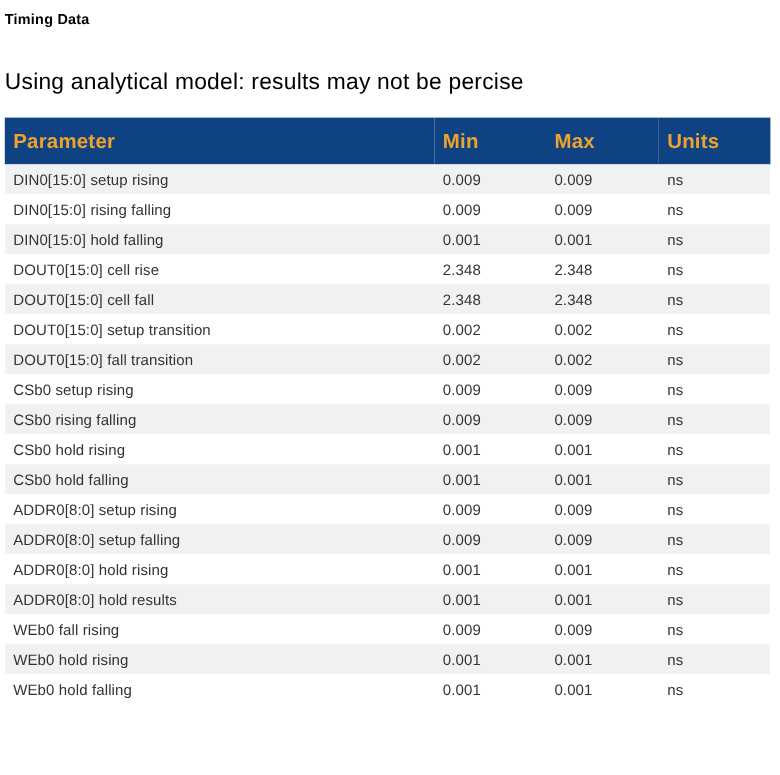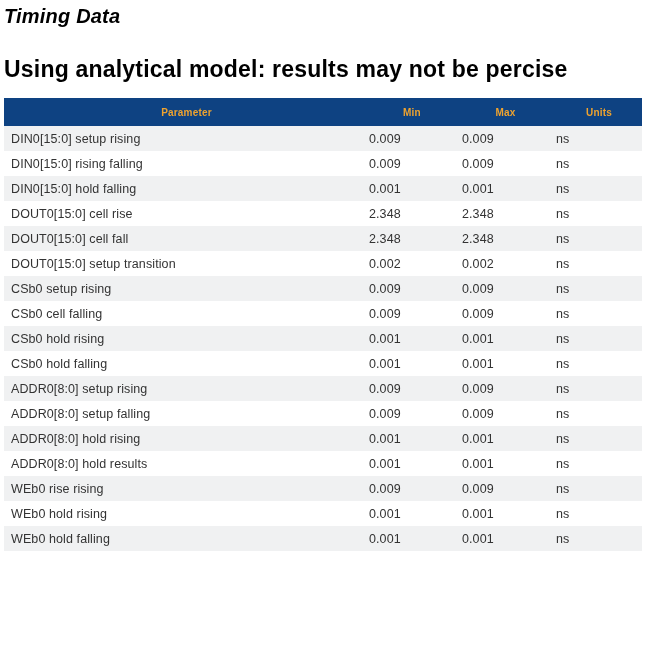--- a/index.html
+++ b/index.html
@@ -18,48 +18,47 @@
   }
   body {
     font-family: "Liberation Sans", "DejaVu Sans", sans-serif;
     min-height: 646px;
   }
   .page {
     padding: 6px 8px 0 4px;
   }
   .page-title {
     margin: 0;
-    font-size: 20px;
+    font-size: 12px;
     font-weight: bold;
     line-height: 20px;
     color: var(--title-text);
     letter-spacing: 0.2px;
-    font-style: italic;
   }
   .page-subtitle {
     margin: 31px 0 0 0;
-    font-size: 23px;
-    font-weight: bold;
+    font-size: 19px;
+    font-weight: normal;
     line-height: 24px;
     color: var(--title-text);
     letter-spacing: 0.2px;
   }
   table.timing-table {
     margin-top: 17px;
     border-collapse: collapse;
     table-layout: fixed;
     width: 638px;
   }
   table.timing-table th {
     background: var(--header-bg);
     color: var(--header-text);
-    font-size: 10px;
+    font-size: 17px;
     font-weight: bold;
-    text-align: center;
-    height: 28px;
+    text-align: left;
+    height: 39px;
     padding: 0 0 0 7px;
     letter-spacing: 0.2px;
   }
   table.timing-table td {
     font-size: 12.5px;
     color: var(--row-text);
     height: 25px;
     padding: 0 0 0 7px;
     letter-spacing: 0.1px;
     white-space: nowrap;
@@ -123,27 +122,33 @@
       <td>2.348</td>
       <td>ns</td>
     </tr>
         <tr>
       <td>DOUT0[15:0] setup transition</td>
       <td>0.002</td>
       <td>0.002</td>
       <td>ns</td>
     </tr>
         <tr>
+      <td>DOUT0[15:0] fall transition</td>
+      <td>0.002</td>
+      <td>0.002</td>
+      <td>ns</td>
+    </tr>
+        <tr>
       <td>CSb0 setup rising</td>
       <td>0.009</td>
       <td>0.009</td>
       <td>ns</td>
     </tr>
         <tr>
-      <td>CSb0 cell falling</td>
+      <td>CSb0 rising falling</td>
       <td>0.009</td>
       <td>0.009</td>
       <td>ns</td>
     </tr>
         <tr>
       <td>CSb0 hold rising</td>
       <td>0.001</td>
       <td>0.001</td>
       <td>ns</td>
     </tr>
@@ -171,21 +176,21 @@
       <td>0.001</td>
       <td>ns</td>
     </tr>
         <tr>
       <td>ADDR0[8:0] hold results</td>
       <td>0.001</td>
       <td>0.001</td>
       <td>ns</td>
     </tr>
         <tr>
-      <td>WEb0 rise rising</td>
+      <td>WEb0 fall rising</td>
       <td>0.009</td>
       <td>0.009</td>
       <td>ns</td>
     </tr>
         <tr>
       <td>WEb0 hold rising</td>
       <td>0.001</td>
       <td>0.001</td>
       <td>ns</td>
     </tr>

